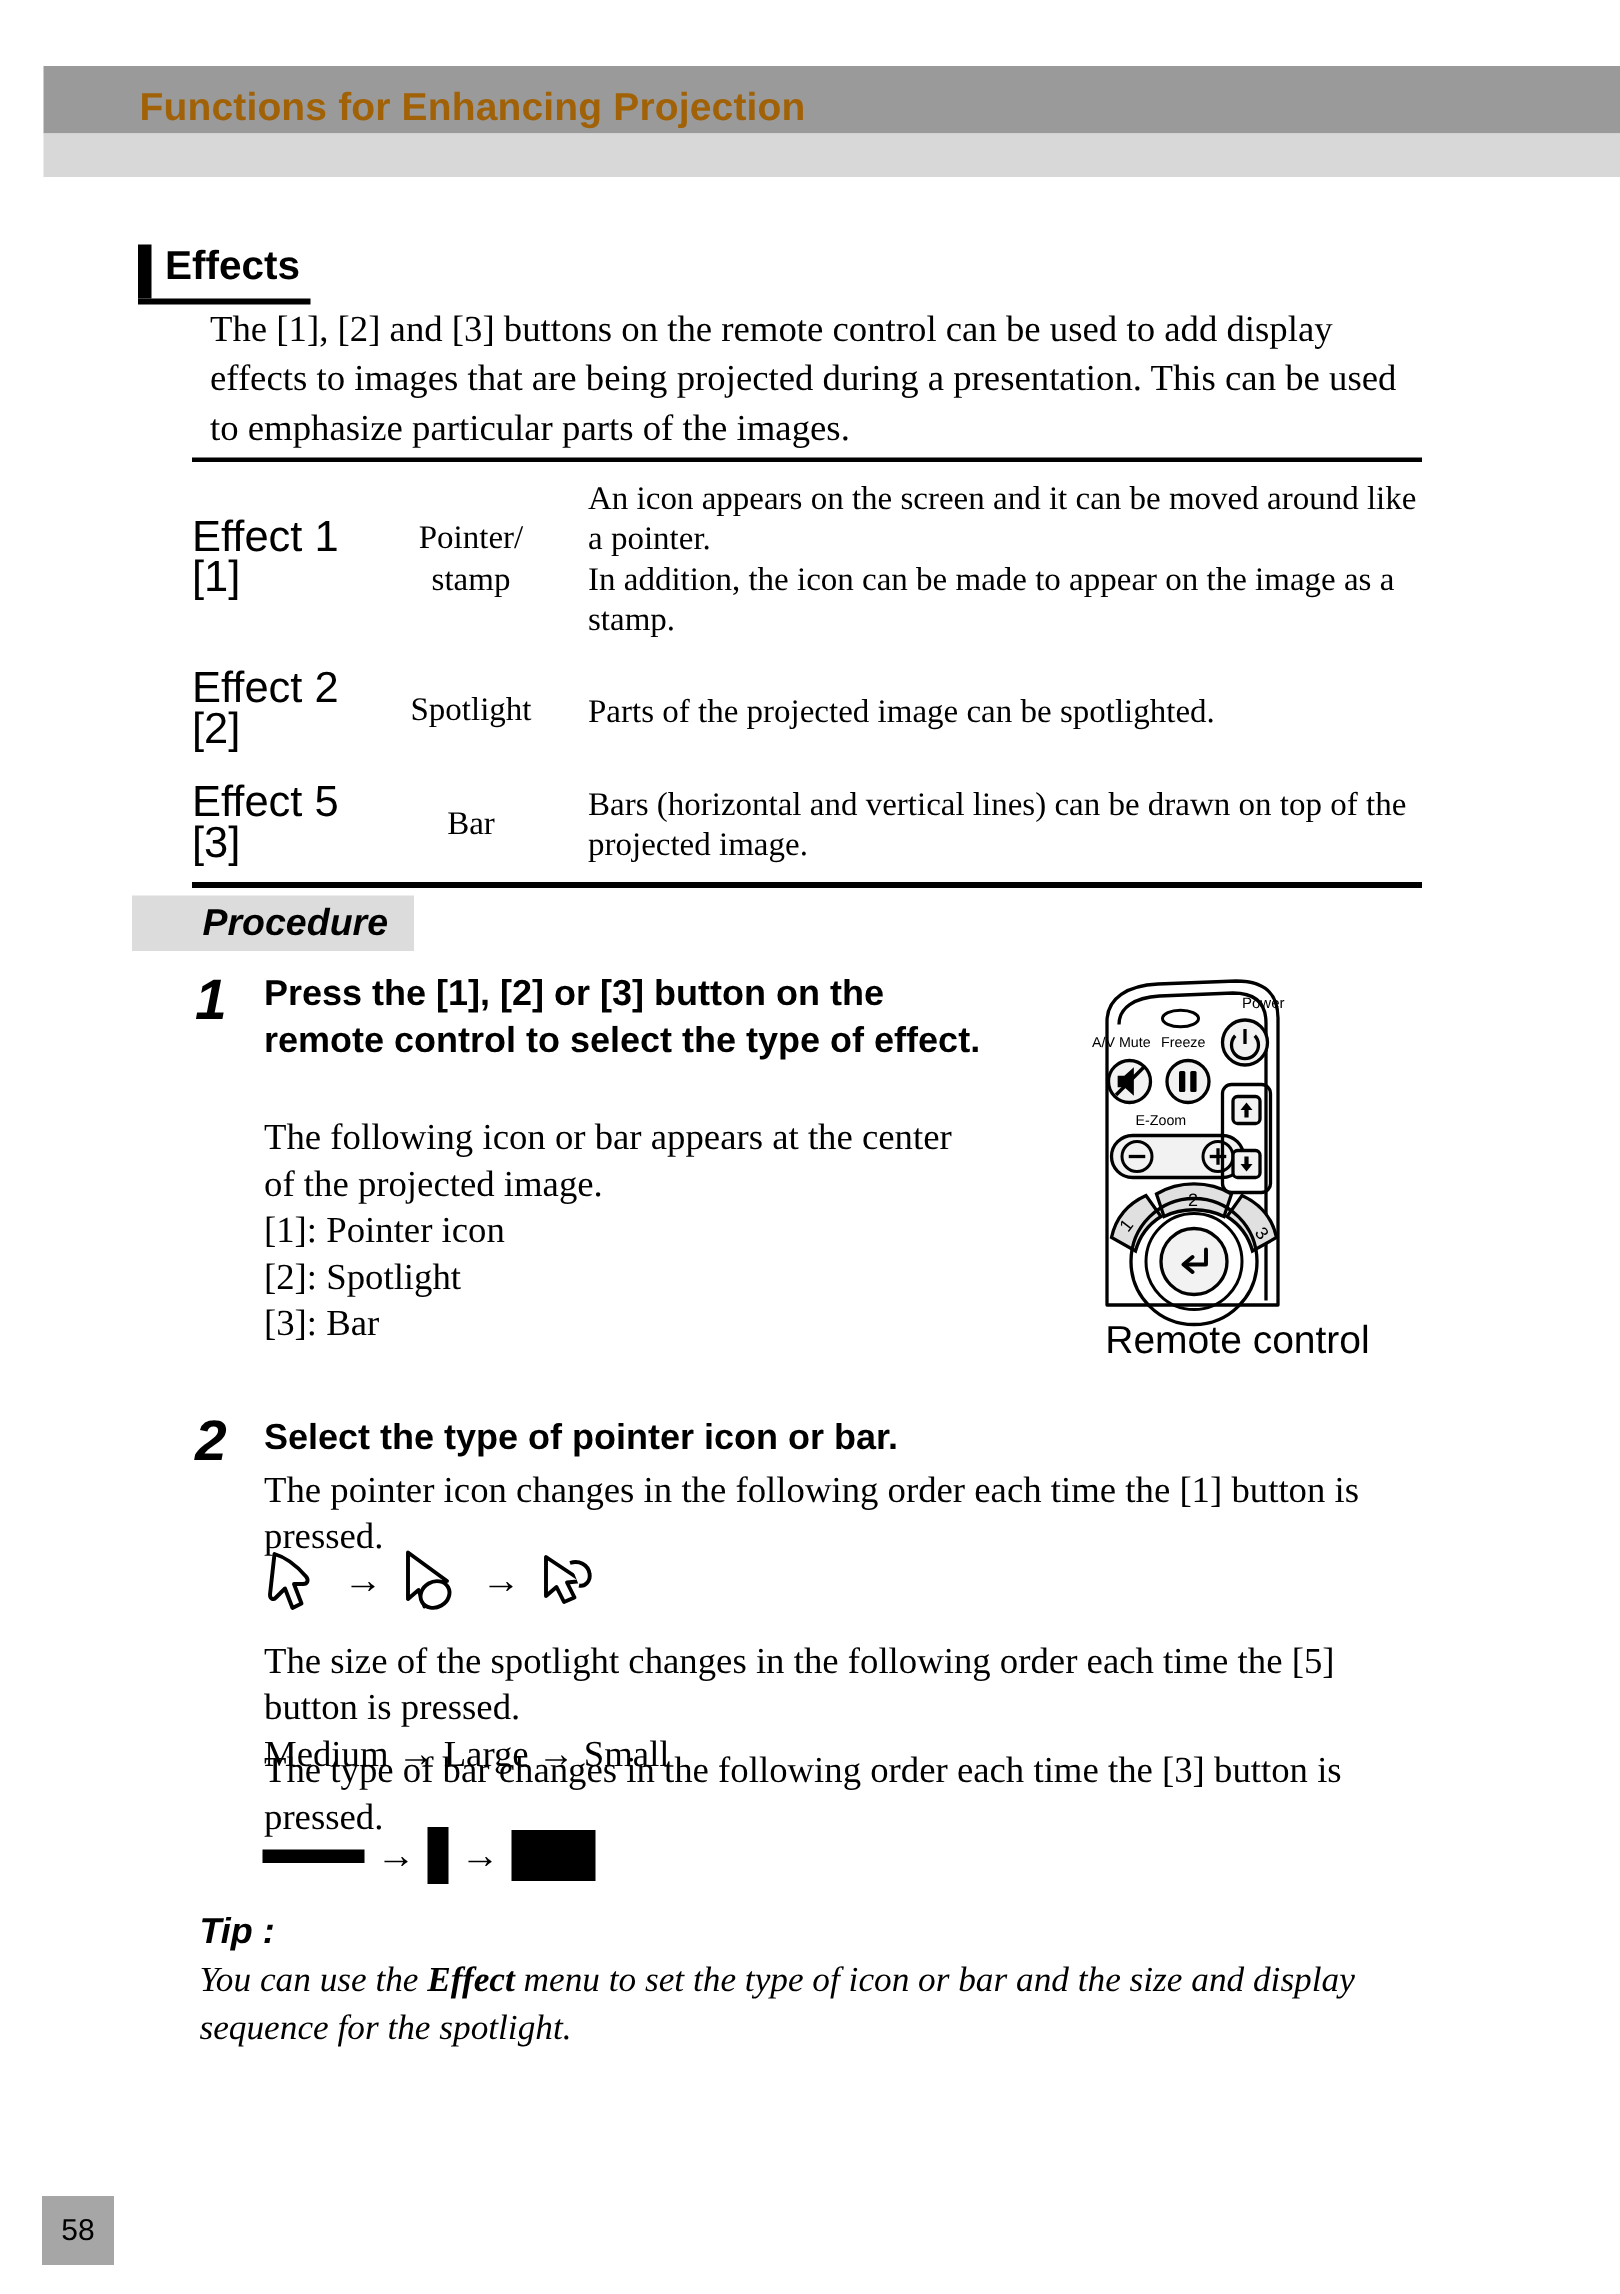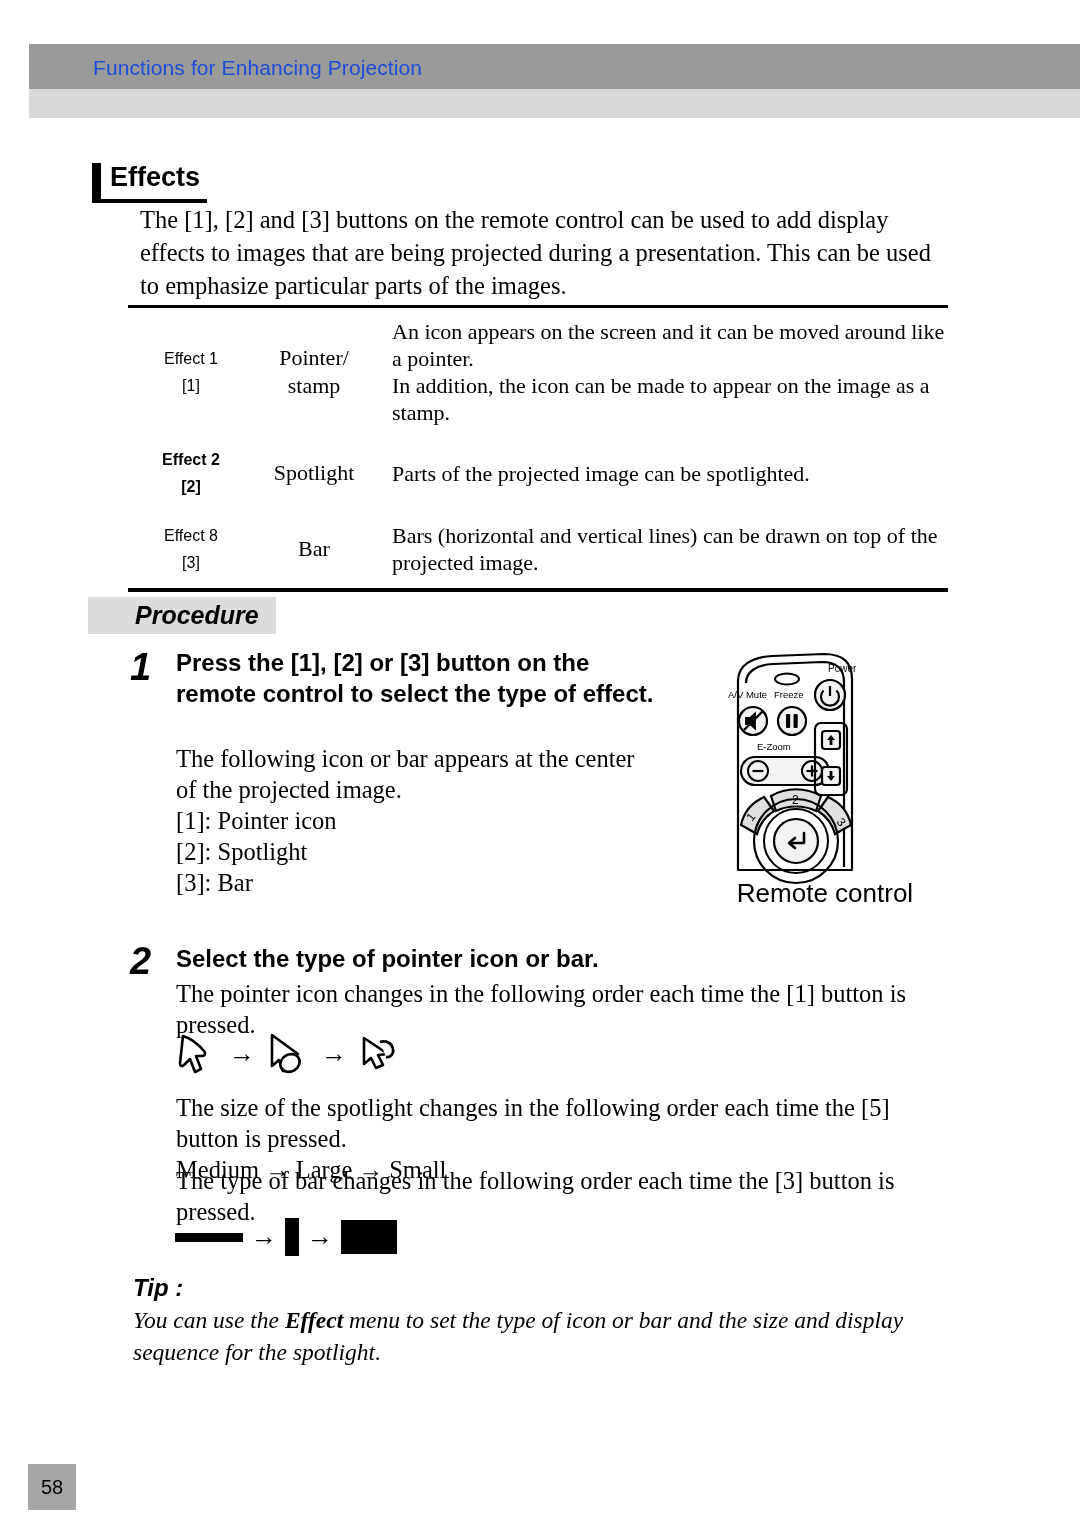--- a/index.html
+++ b/index.html
@@ -24,24 +24,24 @@
   }
   .hdr-light {
     position: absolute;
     left: 29px; top: 89px; right: 0; height: 29px;
     background: #d8d8d8;
   }
   .hdr-title {
     position: absolute;
     left: 93px; top: 56px;
     font-family: "Liberation Sans", sans-serif;
-    font-weight: normal;
-    font-size: 21px;
+    font-weight: bold;
+    font-size: 26px;
     letter-spacing: 0.1px;
-    color: #1d4ed8;
+    color: #a16207;
   }
 
   
   .sec-head {
     position: absolute;
     left: 92px; top: 160px;
     width: 260px; height: 48px;
   }
   .sec-head .tick {
     position: absolute;
@@ -89,23 +89,23 @@
     width: 100%;
     border-collapse: collapse;
     table-layout: fixed;
   }
   .tbl td {
     vertical-align: middle;
     padding: 20px 0;
   }
   .tbl td.c-eff {
     width: 126px;
-    text-align: center;
-    font-family: "Liberation Sans", sans-serif;
-    font-size: 16px;
+    text-align: left;
+    font-family: "Liberation Sans", sans-serif;
+    font-size: 29px;
     line-height: 27px;
   }
   .tbl td.c-name {
     width: 120px;
     text-align: center;
     font-size: 22px;
     line-height: 28px;
   }
   .tbl td.c-desc {
     padding-left: 18px;
@@ -253,27 +253,27 @@
     <tbody>
       <tr class="r1">
         <td class="c-eff" style="white-space: pre-line;">Effect 1
 [1]</td>
         <td class="c-name" style="white-space: pre-line;">Pointer/
 stamp</td>
         <td class="c-desc" style="white-space: pre-line;">An icon appears on the screen and it can be moved around like a pointer.
 In addition, the icon can be made to appear on the image as a stamp.</td>
       </tr>
       <tr class="r2">
-        <td class="c-eff" style="white-space: pre-line; font-weight: bold;">Effect 2
+        <td class="c-eff" style="white-space: pre-line;">Effect 2
 [2]</td>
         <td class="c-name">Spotlight</td>
         <td class="c-desc">Parts of the projected image can be spotlighted.</td>
       </tr>
       <tr class="r3">
-        <td class="c-eff" style="white-space: pre-line;">Effect 8
+        <td class="c-eff" style="white-space: pre-line;">Effect 5
 [3]</td>
         <td class="c-name">Bar</td>
         <td class="c-desc">Bars (horizontal and vertical lines) can be drawn on top of the projected image.</td>
       </tr>
     </tbody>
   </table>
   <div class="rule-bot"></div>
 </div>
 
 <div class="proc-box">

